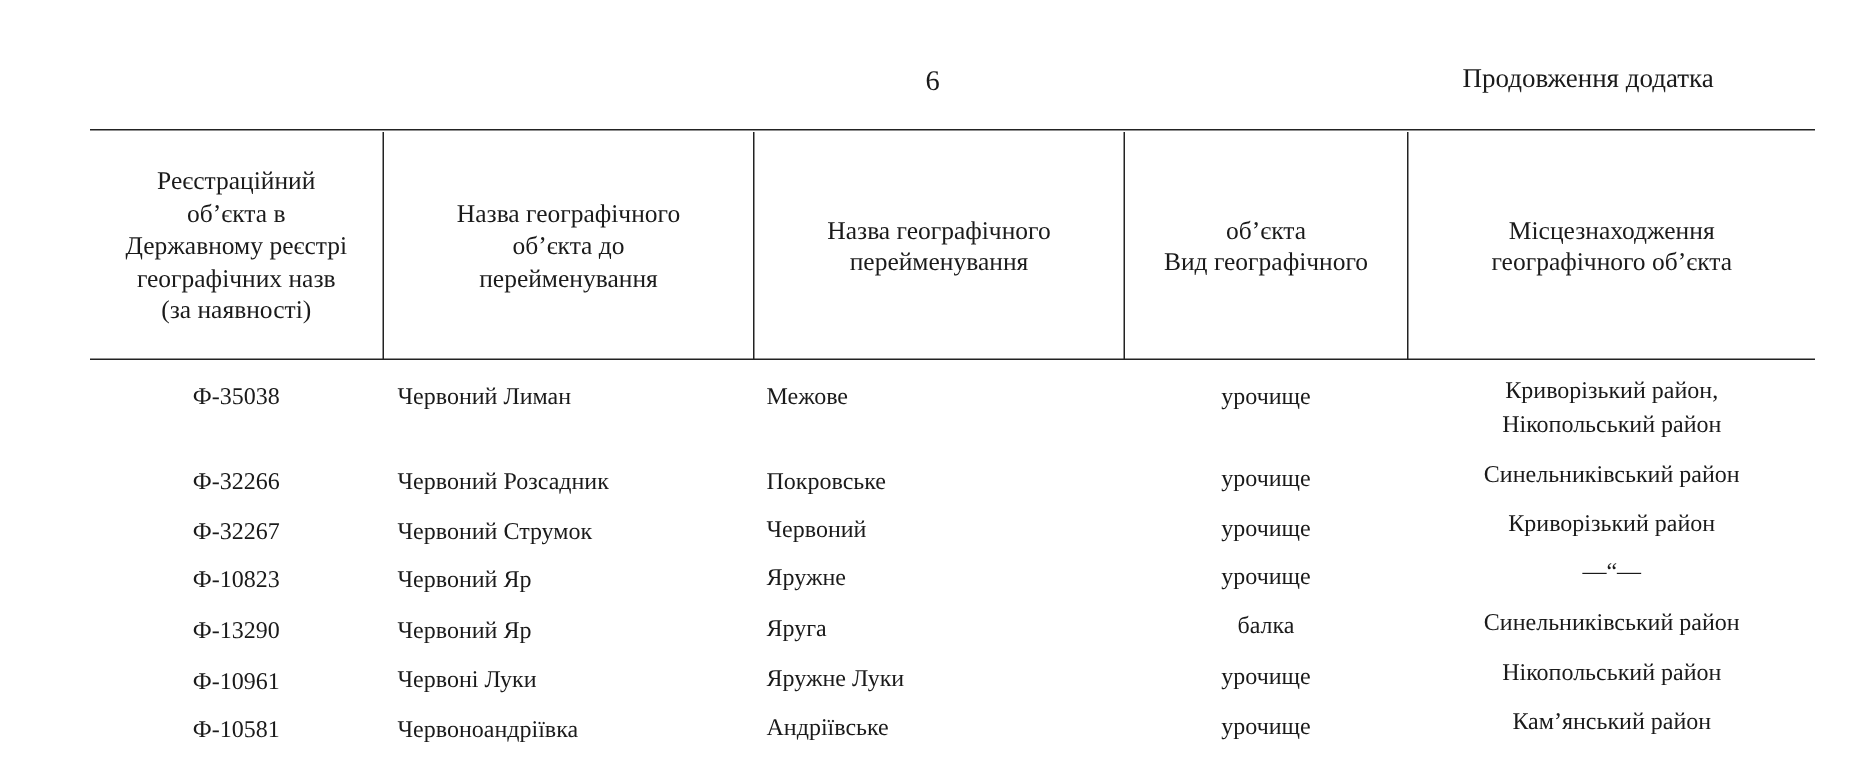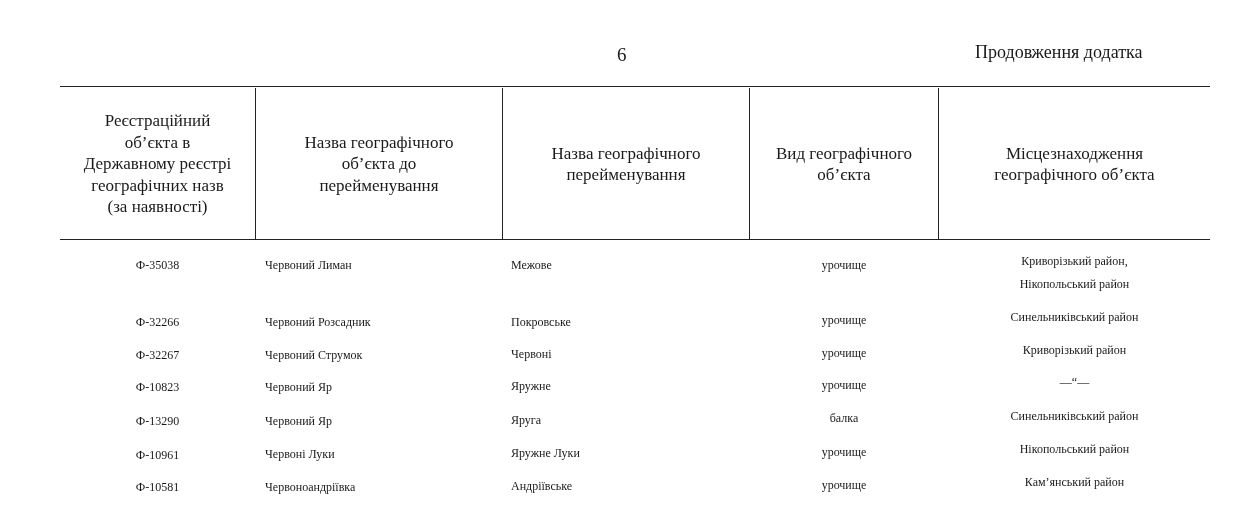--- a/index.html
+++ b/index.html
@@ -4,21 +4,21 @@
   <style>
     html, body { margin:0; padding:0; background:#ffffff; }
     body { width:1249px; height:509px; position:relative; overflow:hidden;
            font-family:"Liberation Serif","DejaVu Serif",serif; color:#1a1a1a; }
     .page-num { position:absolute; left:617px; top:44px; font-size:19px; }
     .continuation { position:absolute; left:975px; top:42px; font-size:18px; }
     .hline { position:absolute; left:60px; width:1150px; height:0; border-top:1.5px solid #222; }
     .vline { position:absolute; top:88px; height:152px; width:0; border-left:1.3px solid #222; }
     .hcell { position:absolute; top:88px; height:152px; display:flex; align-items:center;
              justify-content:center; text-align:center; font-size:17px; line-height:21.5px; }
-    .cell { position:absolute; font-size:12px; line-height:22px; white-space:nowrap; }
+    .cell { position:absolute; font-size:16px; line-height:22px; white-space:nowrap; }
     .c-center { text-align:center; }
   </style>
 </head>
 <body>
 
 <div class="page-num">6</div>
 <div class="continuation">Продовження додатка</div>
 
 <div class="hline" style="top:86px;"></div>
 <div class="hline" style="top:239px;"></div>
@@ -44,22 +44,22 @@
   </div>
 </div>
 <div class="hcell" style="left:503px;width:246px;">
   <div>
     <div>Назва географічного</div>
     <div>перейменування</div>
   </div>
 </div>
 <div class="hcell" style="left:750px;width:188px;">
   <div>
+    <div>об’єкта</div>
     <div>Вид географічного</div>
-    <div>об’єкта</div>
   </div>
 </div>
 <div class="hcell" style="left:939px;width:271px;">
   <div>
     <div>Місцезнаходження</div>
     <div>географічного об’єкта</div>
   </div>
 </div>
 
 <div>
@@ -75,21 +75,21 @@
   <div class="cell c-center" style="left:60px;width:195px;top:311px;">Ф-32266</div>
   <div class="cell" style="left:265px;top:311px;">Червоний Розсадник</div>
   <div class="cell" style="left:511px;top:311px;">Покровське</div>
   <div class="cell c-center" style="left:750px;width:188px;top:309px;">урочище</div>
   <div class="cell c-center" style="left:939px;width:271px;top:306px;">Синельниківський район</div>
 </div>
 
 <div>
   <div class="cell c-center" style="left:60px;width:195px;top:344px;">Ф-32267</div>
   <div class="cell" style="left:265px;top:344px;">Червоний Струмок</div>
-  <div class="cell" style="left:511px;top:343px;">Червоні</div>
+  <div class="cell" style="left:511px;top:343px;">Червоний</div>
   <div class="cell c-center" style="left:750px;width:188px;top:342px;">урочище</div>
   <div class="cell c-center" style="left:939px;width:271px;top:339px;">Криворізький район</div>
 </div>
 
 <div>
   <div class="cell c-center" style="left:60px;width:195px;top:376px;">Ф-10823</div>
   <div class="cell" style="left:265px;top:376px;">Червоний Яр</div>
   <div class="cell" style="left:511px;top:375px;">Яружне</div>
   <div class="cell c-center" style="left:750px;width:188px;top:374px;">урочище</div>
   <div class="cell c-center" style="left:939px;width:271px;top:371px;">—“—</div>

